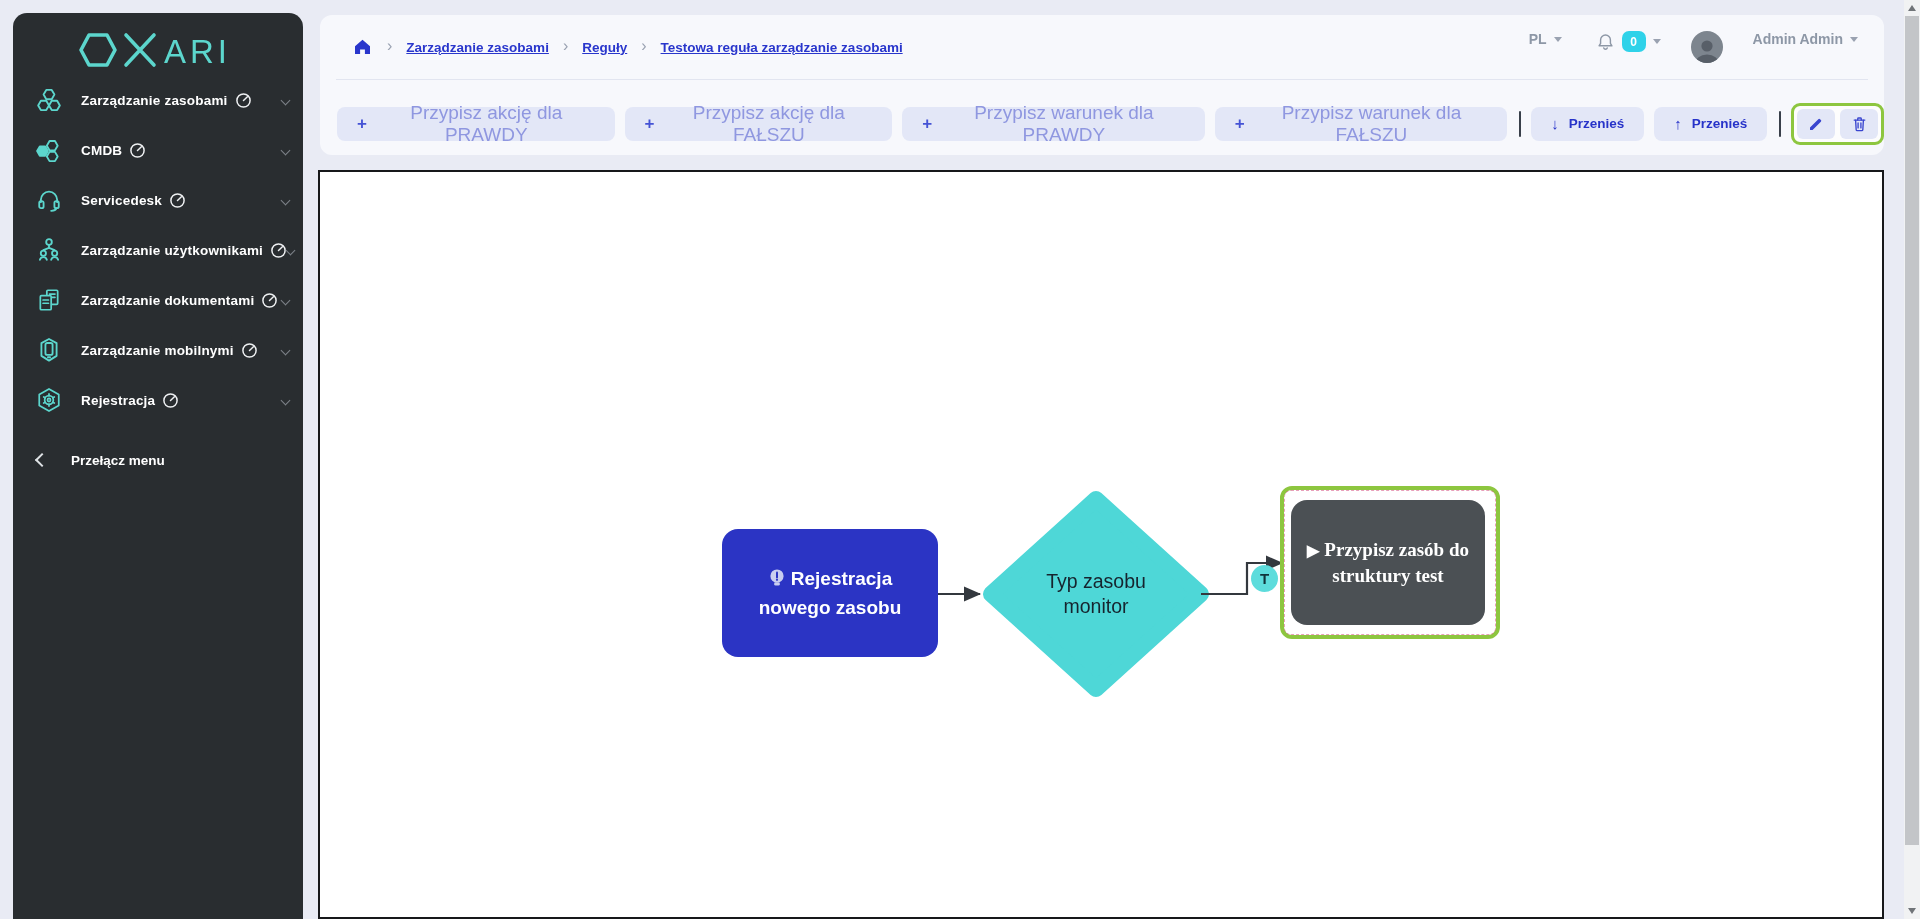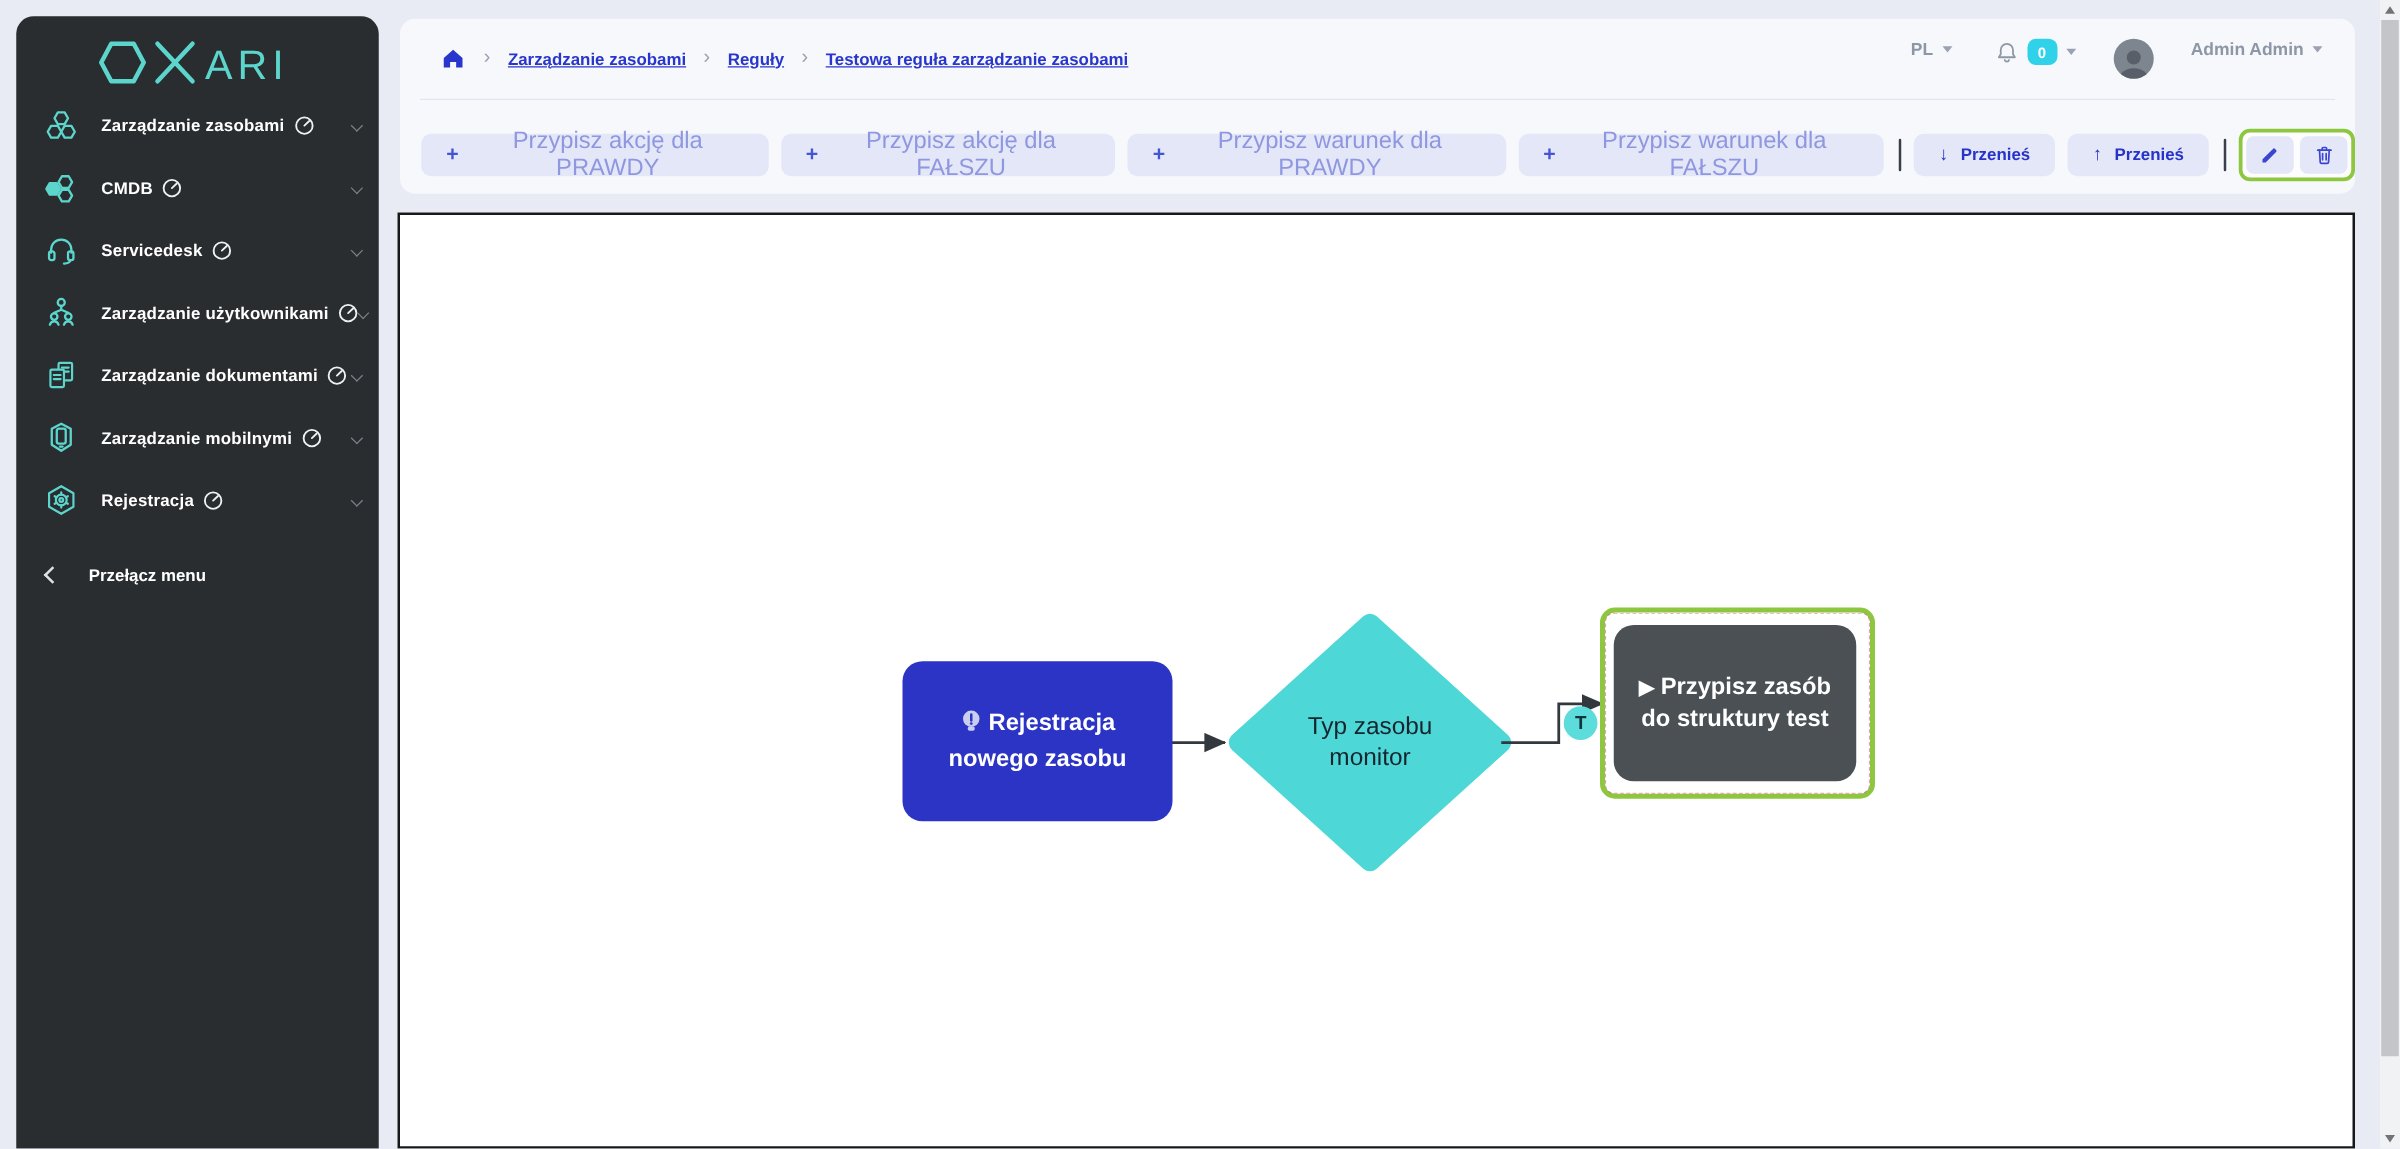--- a/index.html
+++ b/index.html
@@ -51,21 +51,21 @@
 
   
   .canvas { position:absolute; left:318px; top:170px; width:1566px; height:749px; background:#fff;
     border:2px solid #17181a; }
   .flow-svg { position:absolute; left:0; top:0; width:100%; height:100%; }
   .node { position:absolute; display:flex; align-items:center; justify-content:center; text-align:center;
     color:#fff; font-size:19px; font-weight:600; line-height:1.35; border-radius:16px; cursor:pointer; }
   .node-trigger { left:402px; top:357px; width:216px; height:128px; background:#2b34c4; }
   .node-action { left:971px; top:328px; width:194px; height:125px; background:#4b5054; }
   .node-inner { width:152px; }
-  .node-inner-a { width:168px; }
+  .node-inner-a { width:168px;font-family:Liberation Serif, serif; }
   .inline-ico { display:inline-block; vertical-align:-3px; margin-right:5px; }
   .play-glyph { font-size:16px; margin-right:5px; vertical-align:0; }
   .diamond-label { position:absolute; left:696px; top:384px; width:160px; height:76px; display:flex; align-items:center; justify-content:center;
     text-align:center; color:#16242e; font-size:19.5px; line-height:1.3; cursor:pointer; }
   .t-badge { position:absolute; left:931px; top:393px; width:27px; height:27px; border-radius:50%; background:#5ddcdc;
     color:#11333a; font-size:15px; font-weight:600; display:flex; align-items:center; justify-content:center; }
   .selection-box { position:absolute; left:960px; top:314px; width:220px; height:153px; border:4px solid #8dc63f; border-radius:12px; }
   .selection-box::after { content:""; position:absolute; inset:0; border:1px dashed rgba(214,80,130,.55); border-radius:7px; }
 
   

